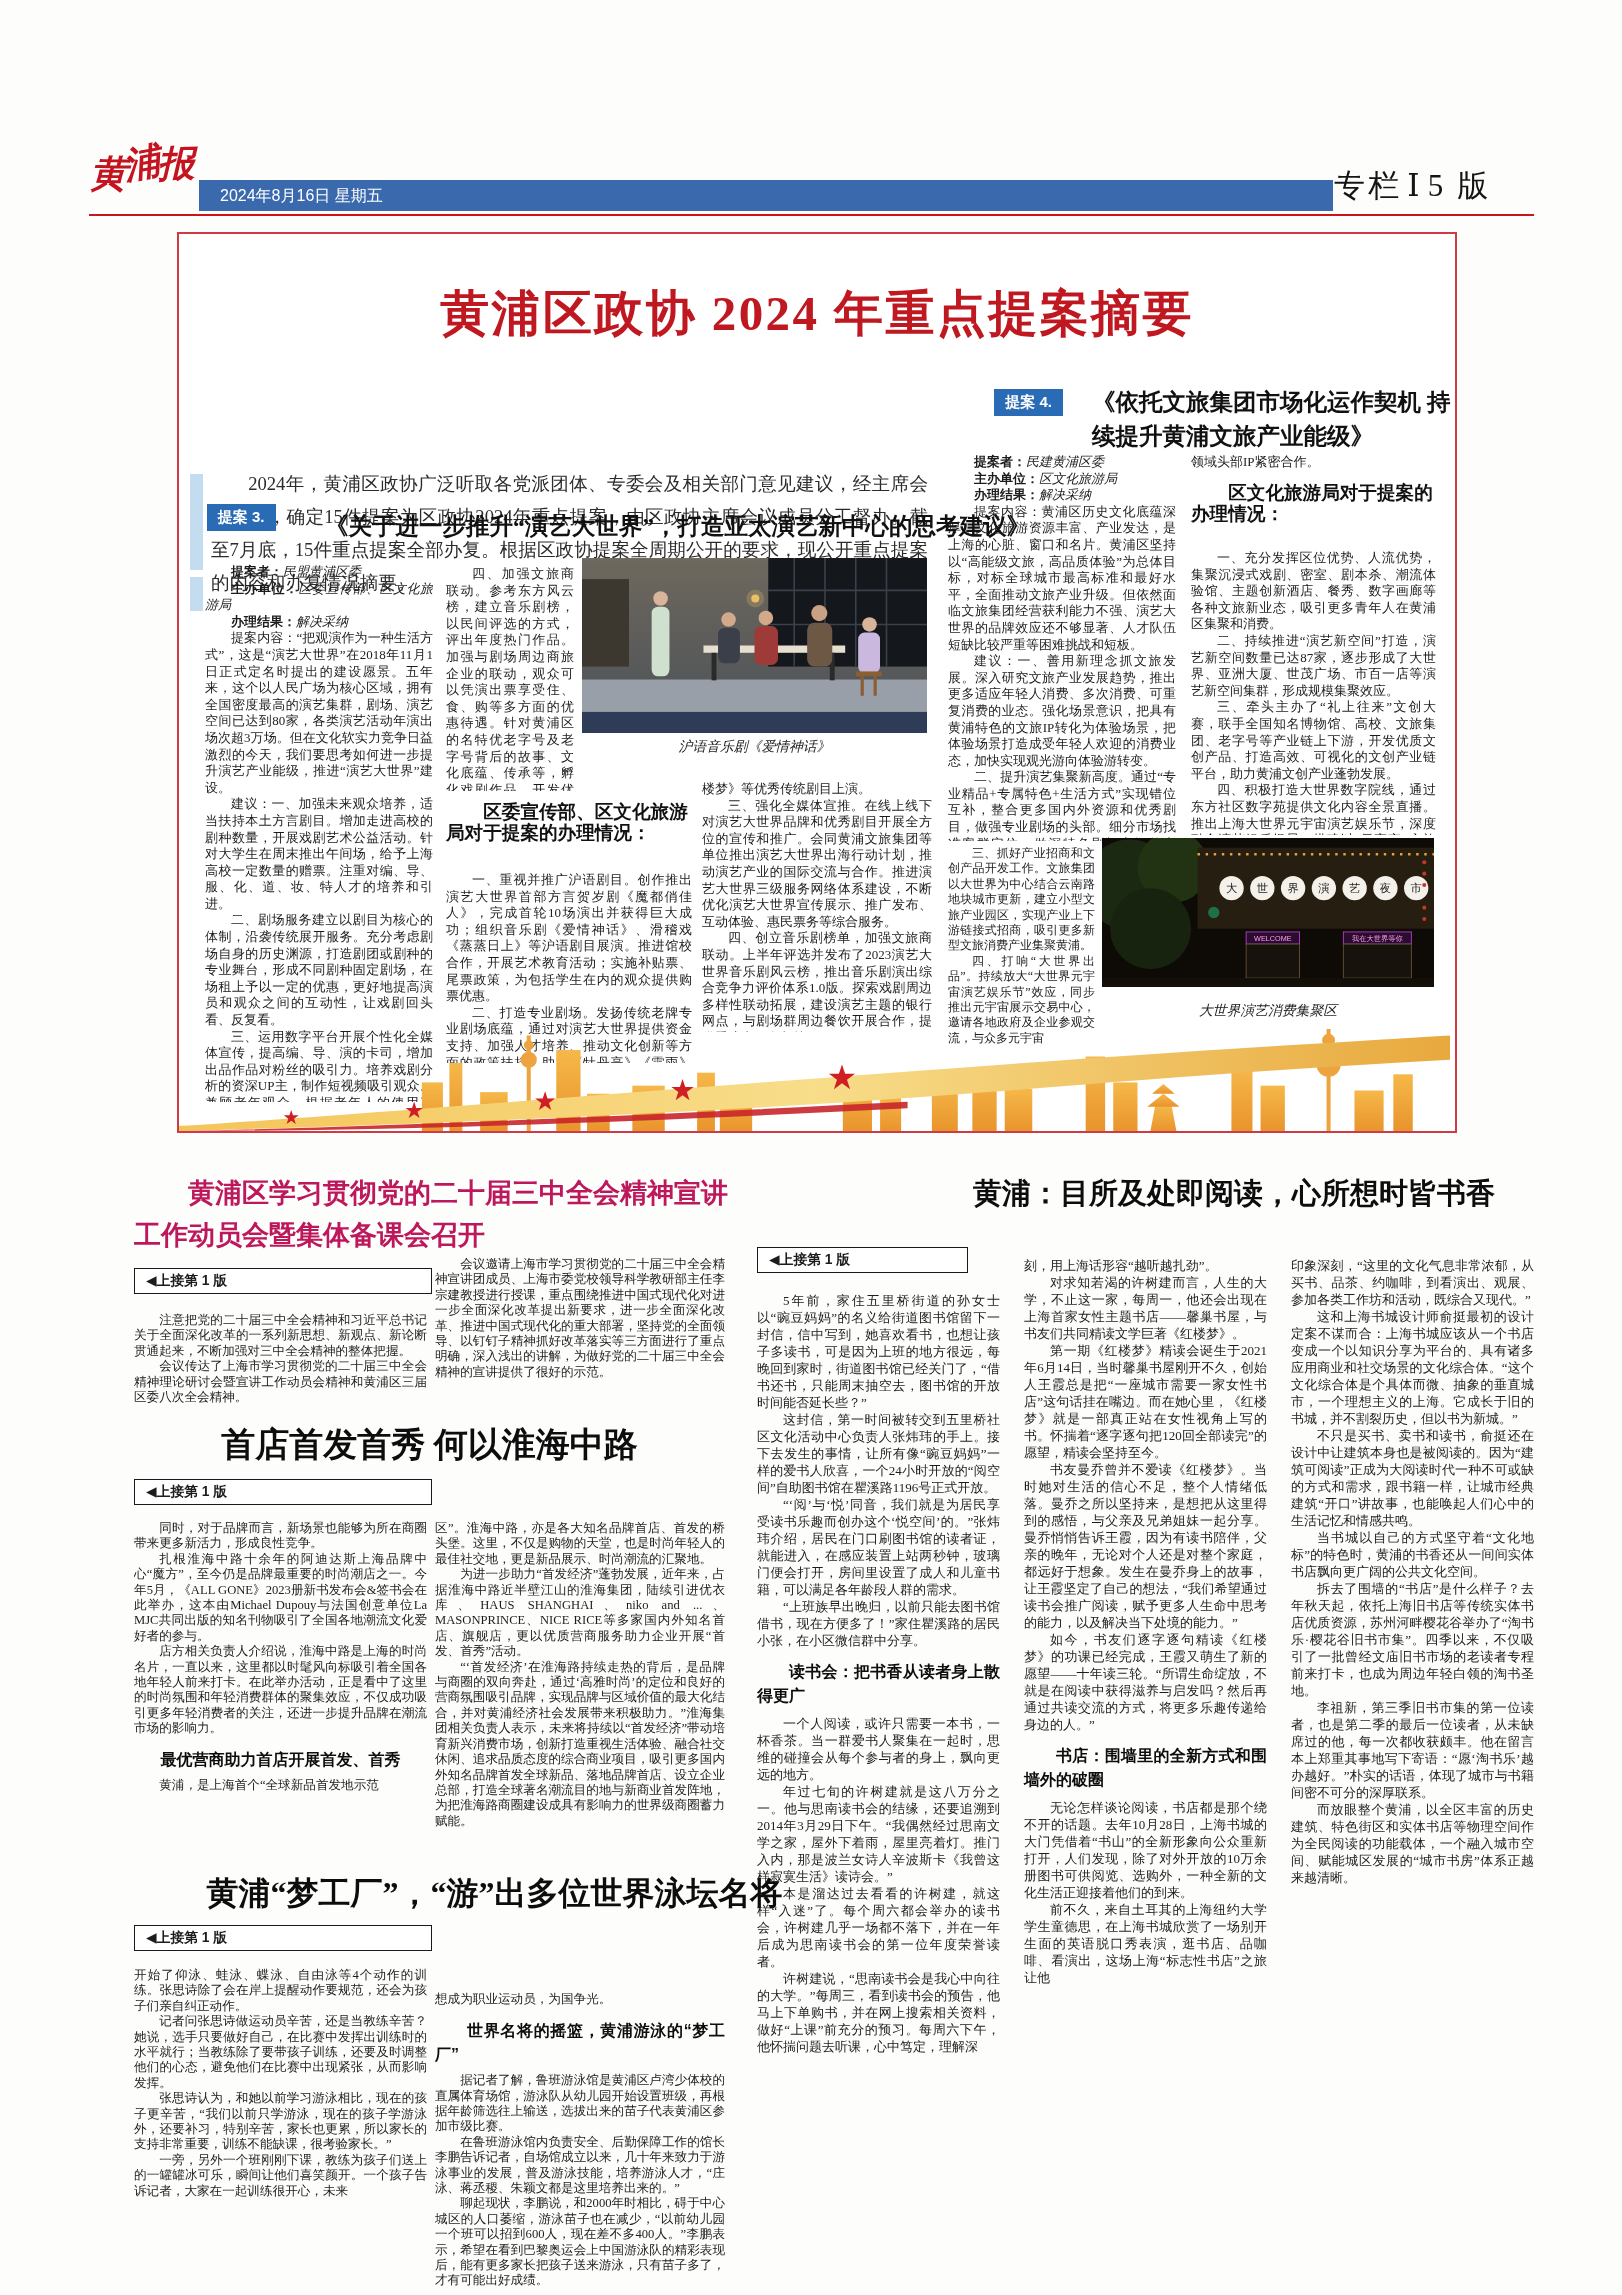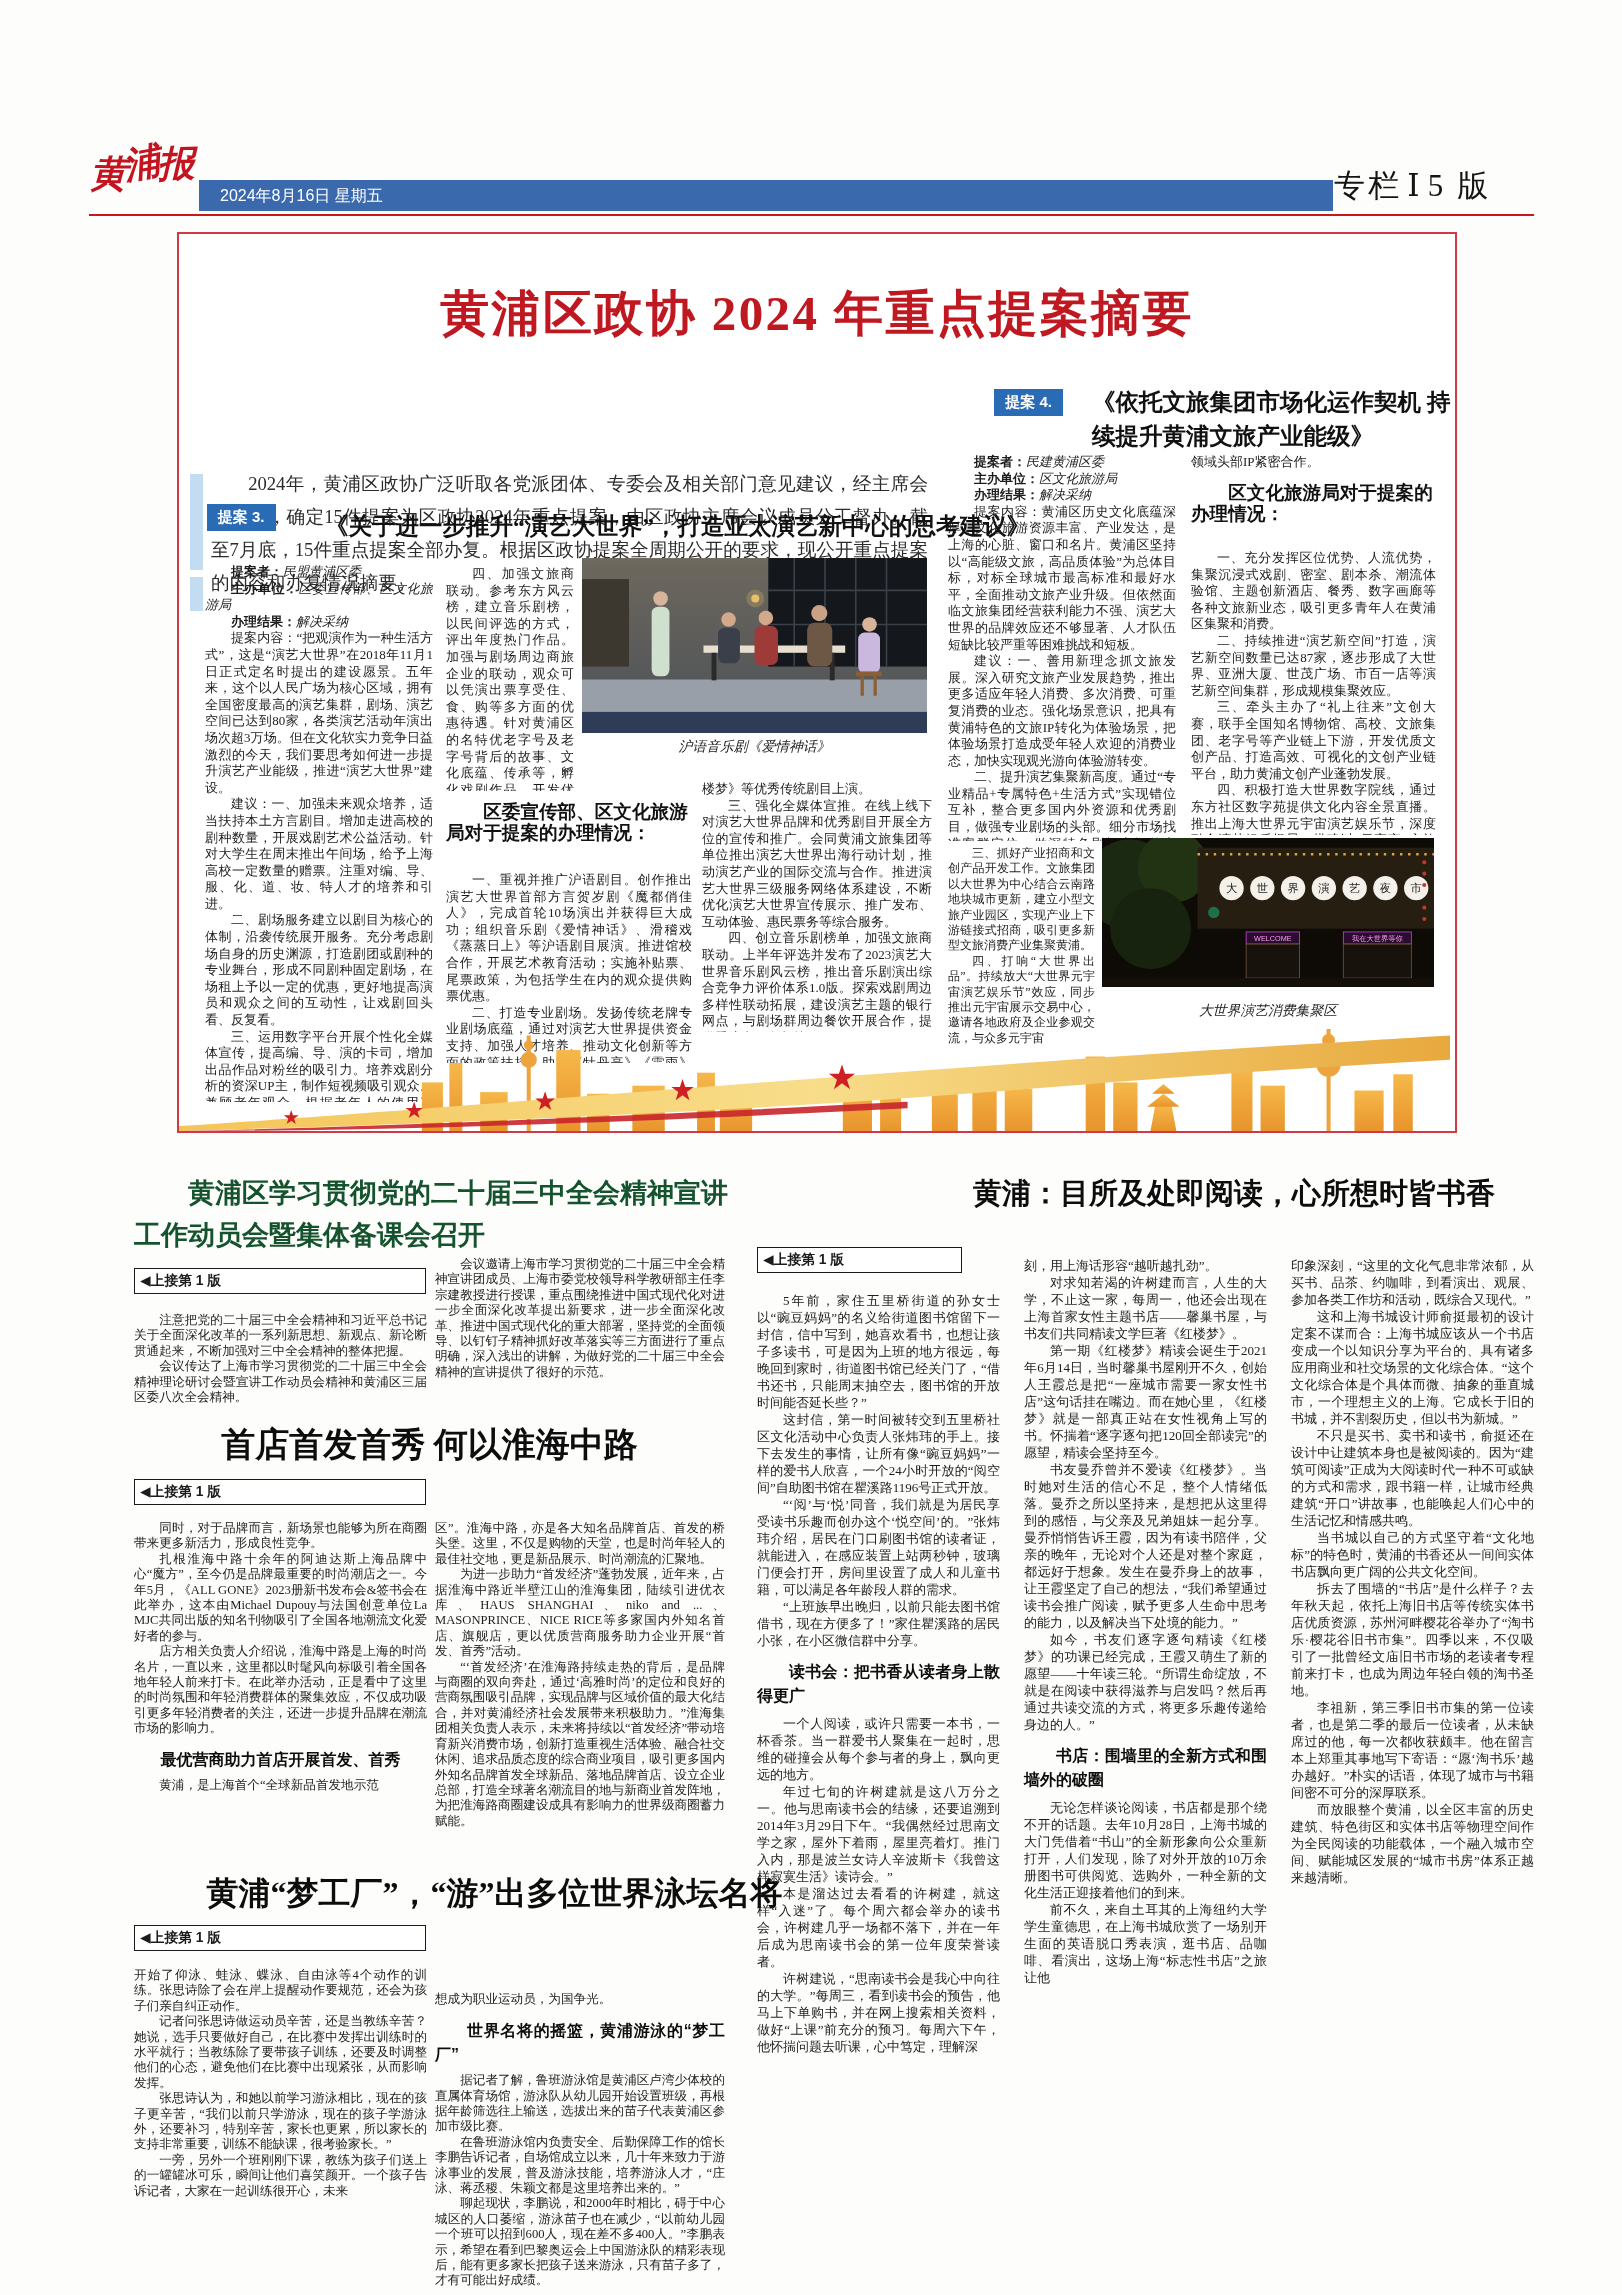--- a/index.html
+++ b/index.html
@@ -36,25 +36,25 @@
   .field b{font-family:"Liberation Sans","DejaVu Sans",sans-serif;}
   .field .kai{font-style:italic;}
   .fsub{font-family:"Liberation Sans","DejaVu Sans",sans-serif;font-weight:bold;font-size:18.6px;
         line-height:21px;text-indent:2em;text-align:left;color:#111;}
   .caption{text-align:center;font-size:13.8px;font-style:italic;color:#222;}
   
   .body-l{font-size:12.6px;line-height:15.4px;text-align:justify;}
   .body-l .para{margin:0;text-indent:2em;}
   .body-r{font-size:13px;line-height:17px;text-align:justify;}
   .body-r .para{margin:0;text-indent:2em;}
-  .headlineA{left:134px;top:1172px;width:606px;font-size:27px;line-height:42px;font-weight:bold;text-indent:2em;color:#14532d;}
+  .headlineA{left:134px;top:1172px;width:606px;font-size:27px;line-height:42px;font-weight:bold;text-indent:2em;color:#be185d;}
   .headlineB{left:134px;top:1422px;width:591px;font-size:34px;font-weight:bold;text-align:center;color:#0d0d0d;}
   .headlineC{left:134px;top:1872px;width:721px;font-size:32px;font-weight:bold;text-align:center;color:#0d0d0d;}
   .headlineD{left:931px;top:1174px;width:606px;font-size:29px;font-weight:bold;text-align:center;color:#0d0d0d;}
-  .jump{height:24px;border:1.6px solid #1a1a1a;font-size:13.8px;font-weight:bold;line-height:24px;padding-left:5px;
+  .jump{height:24px;border:1.6px solid #1a1a1a;font-size:13.8px;font-weight:bold;line-height:24px;padding-left:11px;
         font-family:"Liberation Sans","DejaVu Sans",sans-serif;background:#fff;}
   .subhead{font-weight:bold;font-size:16px;line-height:24px;margin:11.3px 0 6.5px;color:#0d0d0d;
            font-family:"Liberation Sans","DejaVu Sans",sans-serif;}
   .subhead.center{text-align:center;text-indent:0;}
   .subhead.indent{text-indent:2em;}
 </style>
 </head>
 <body>
 
 <div class="page">

